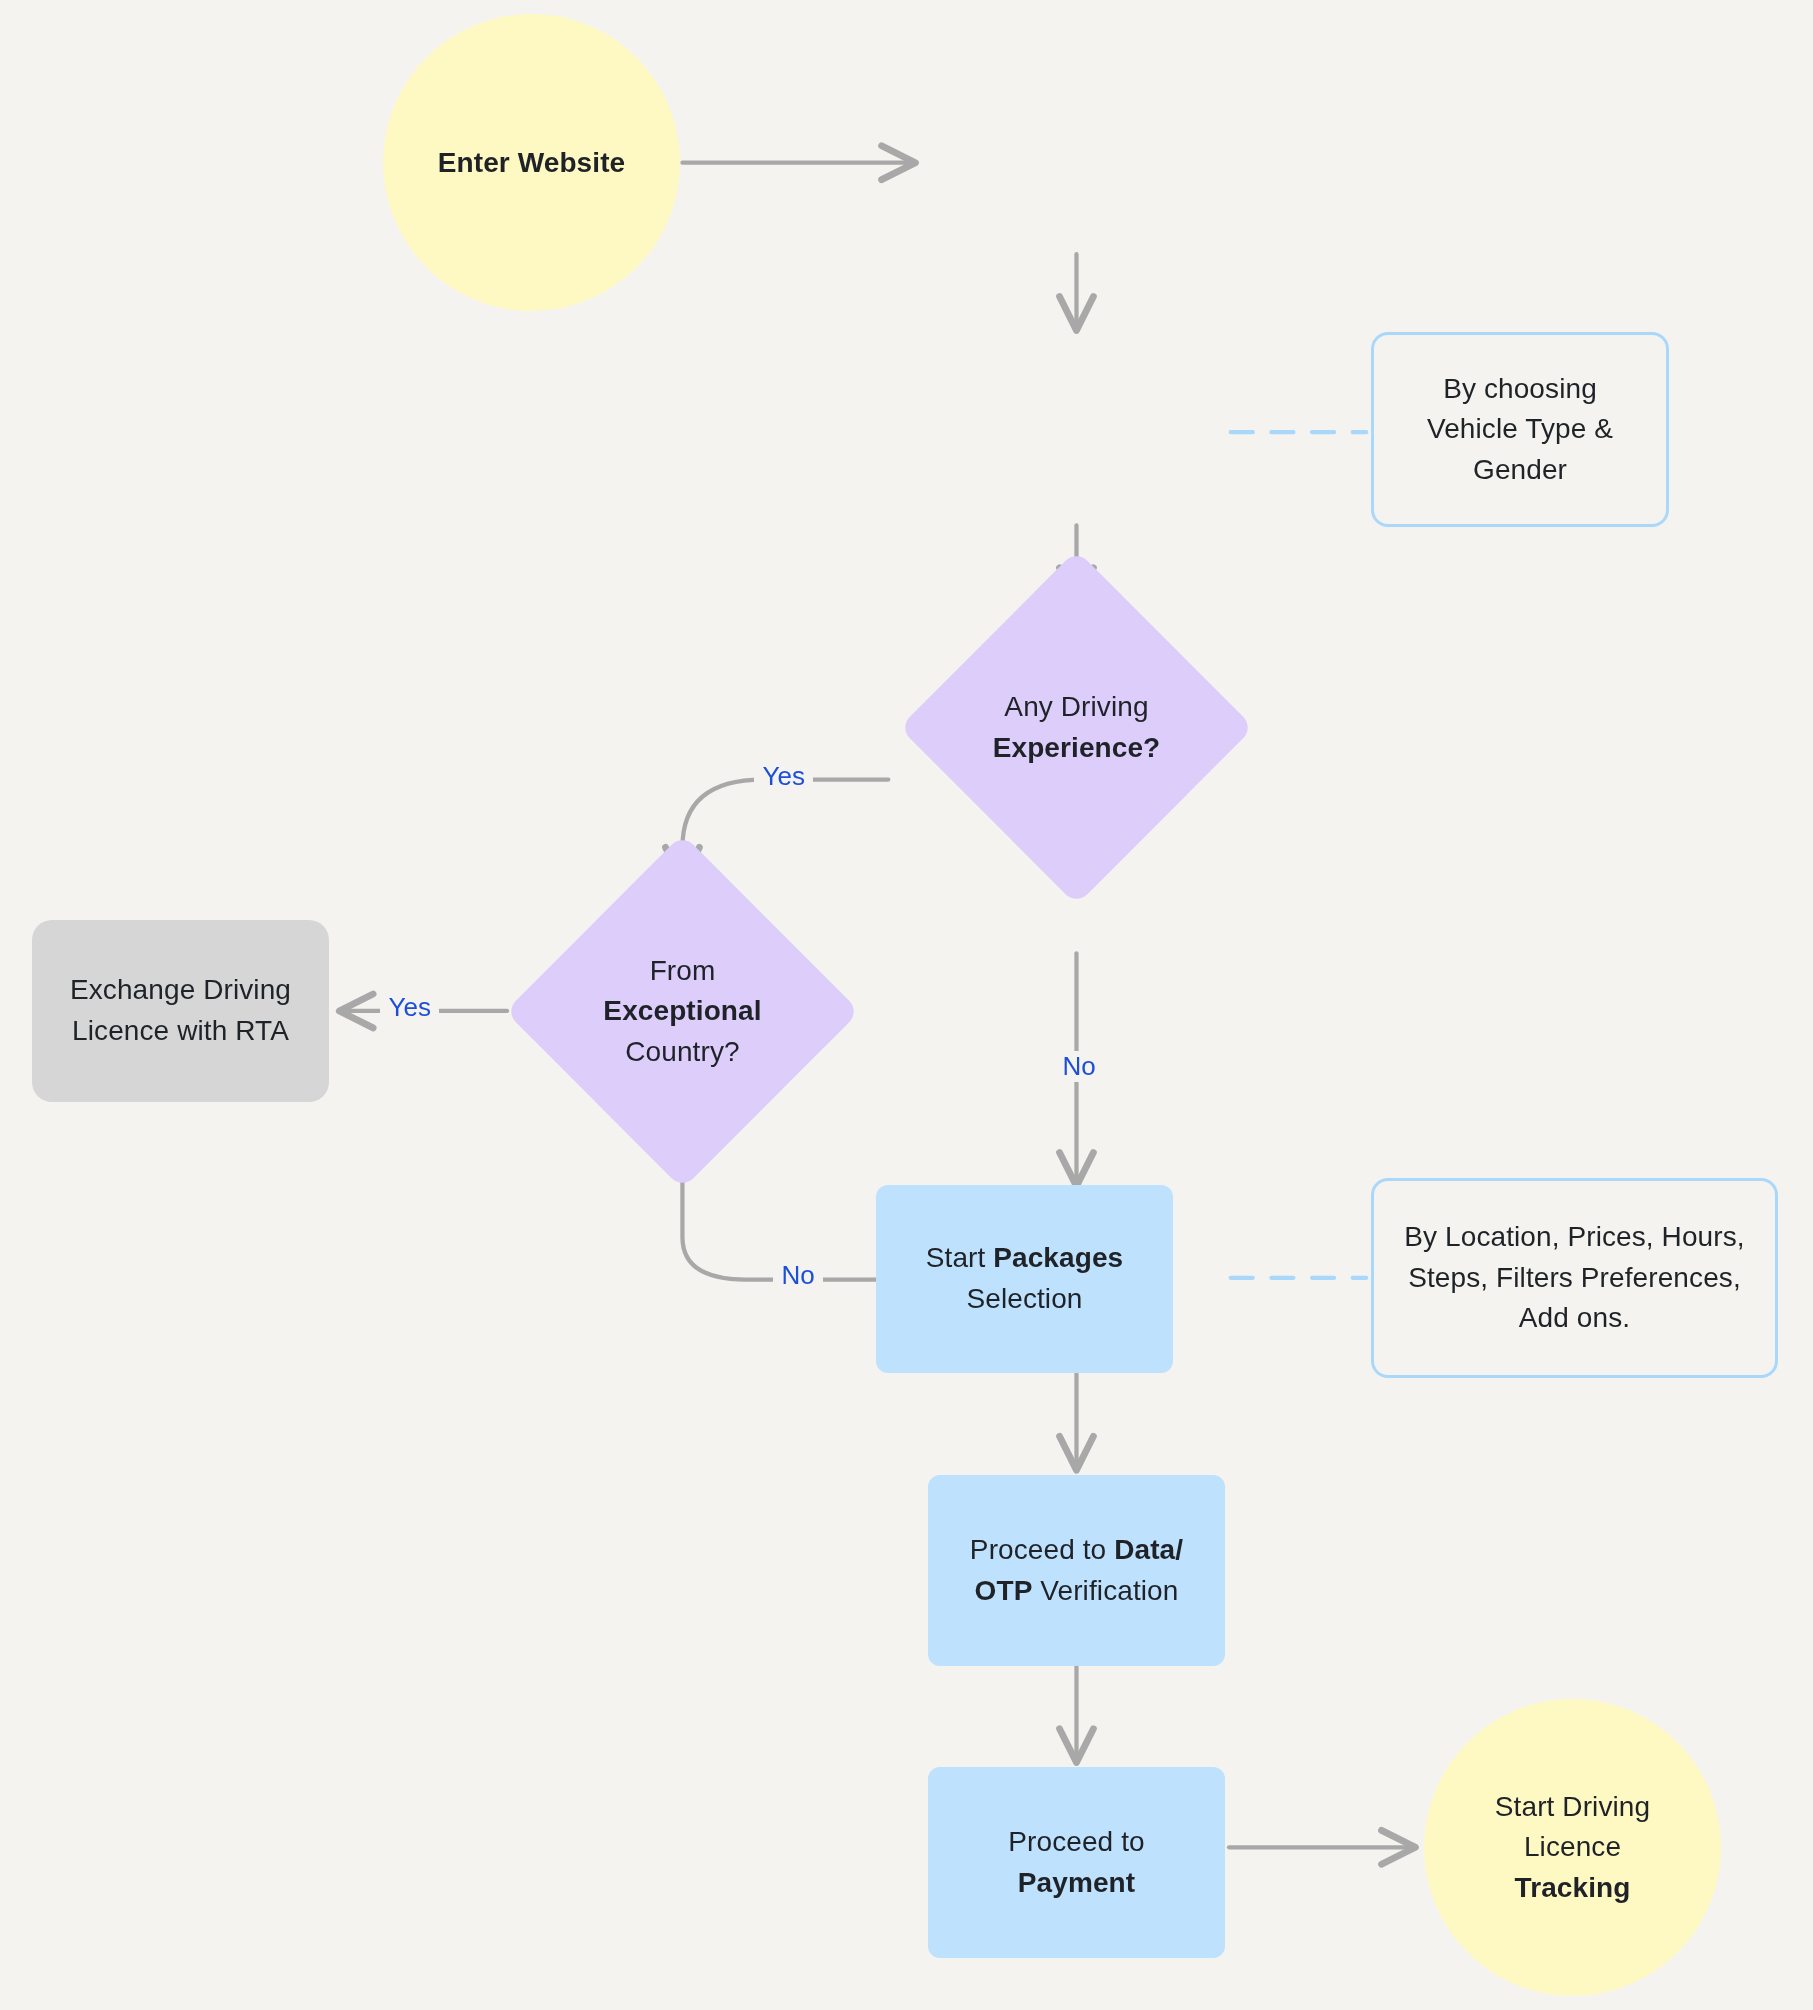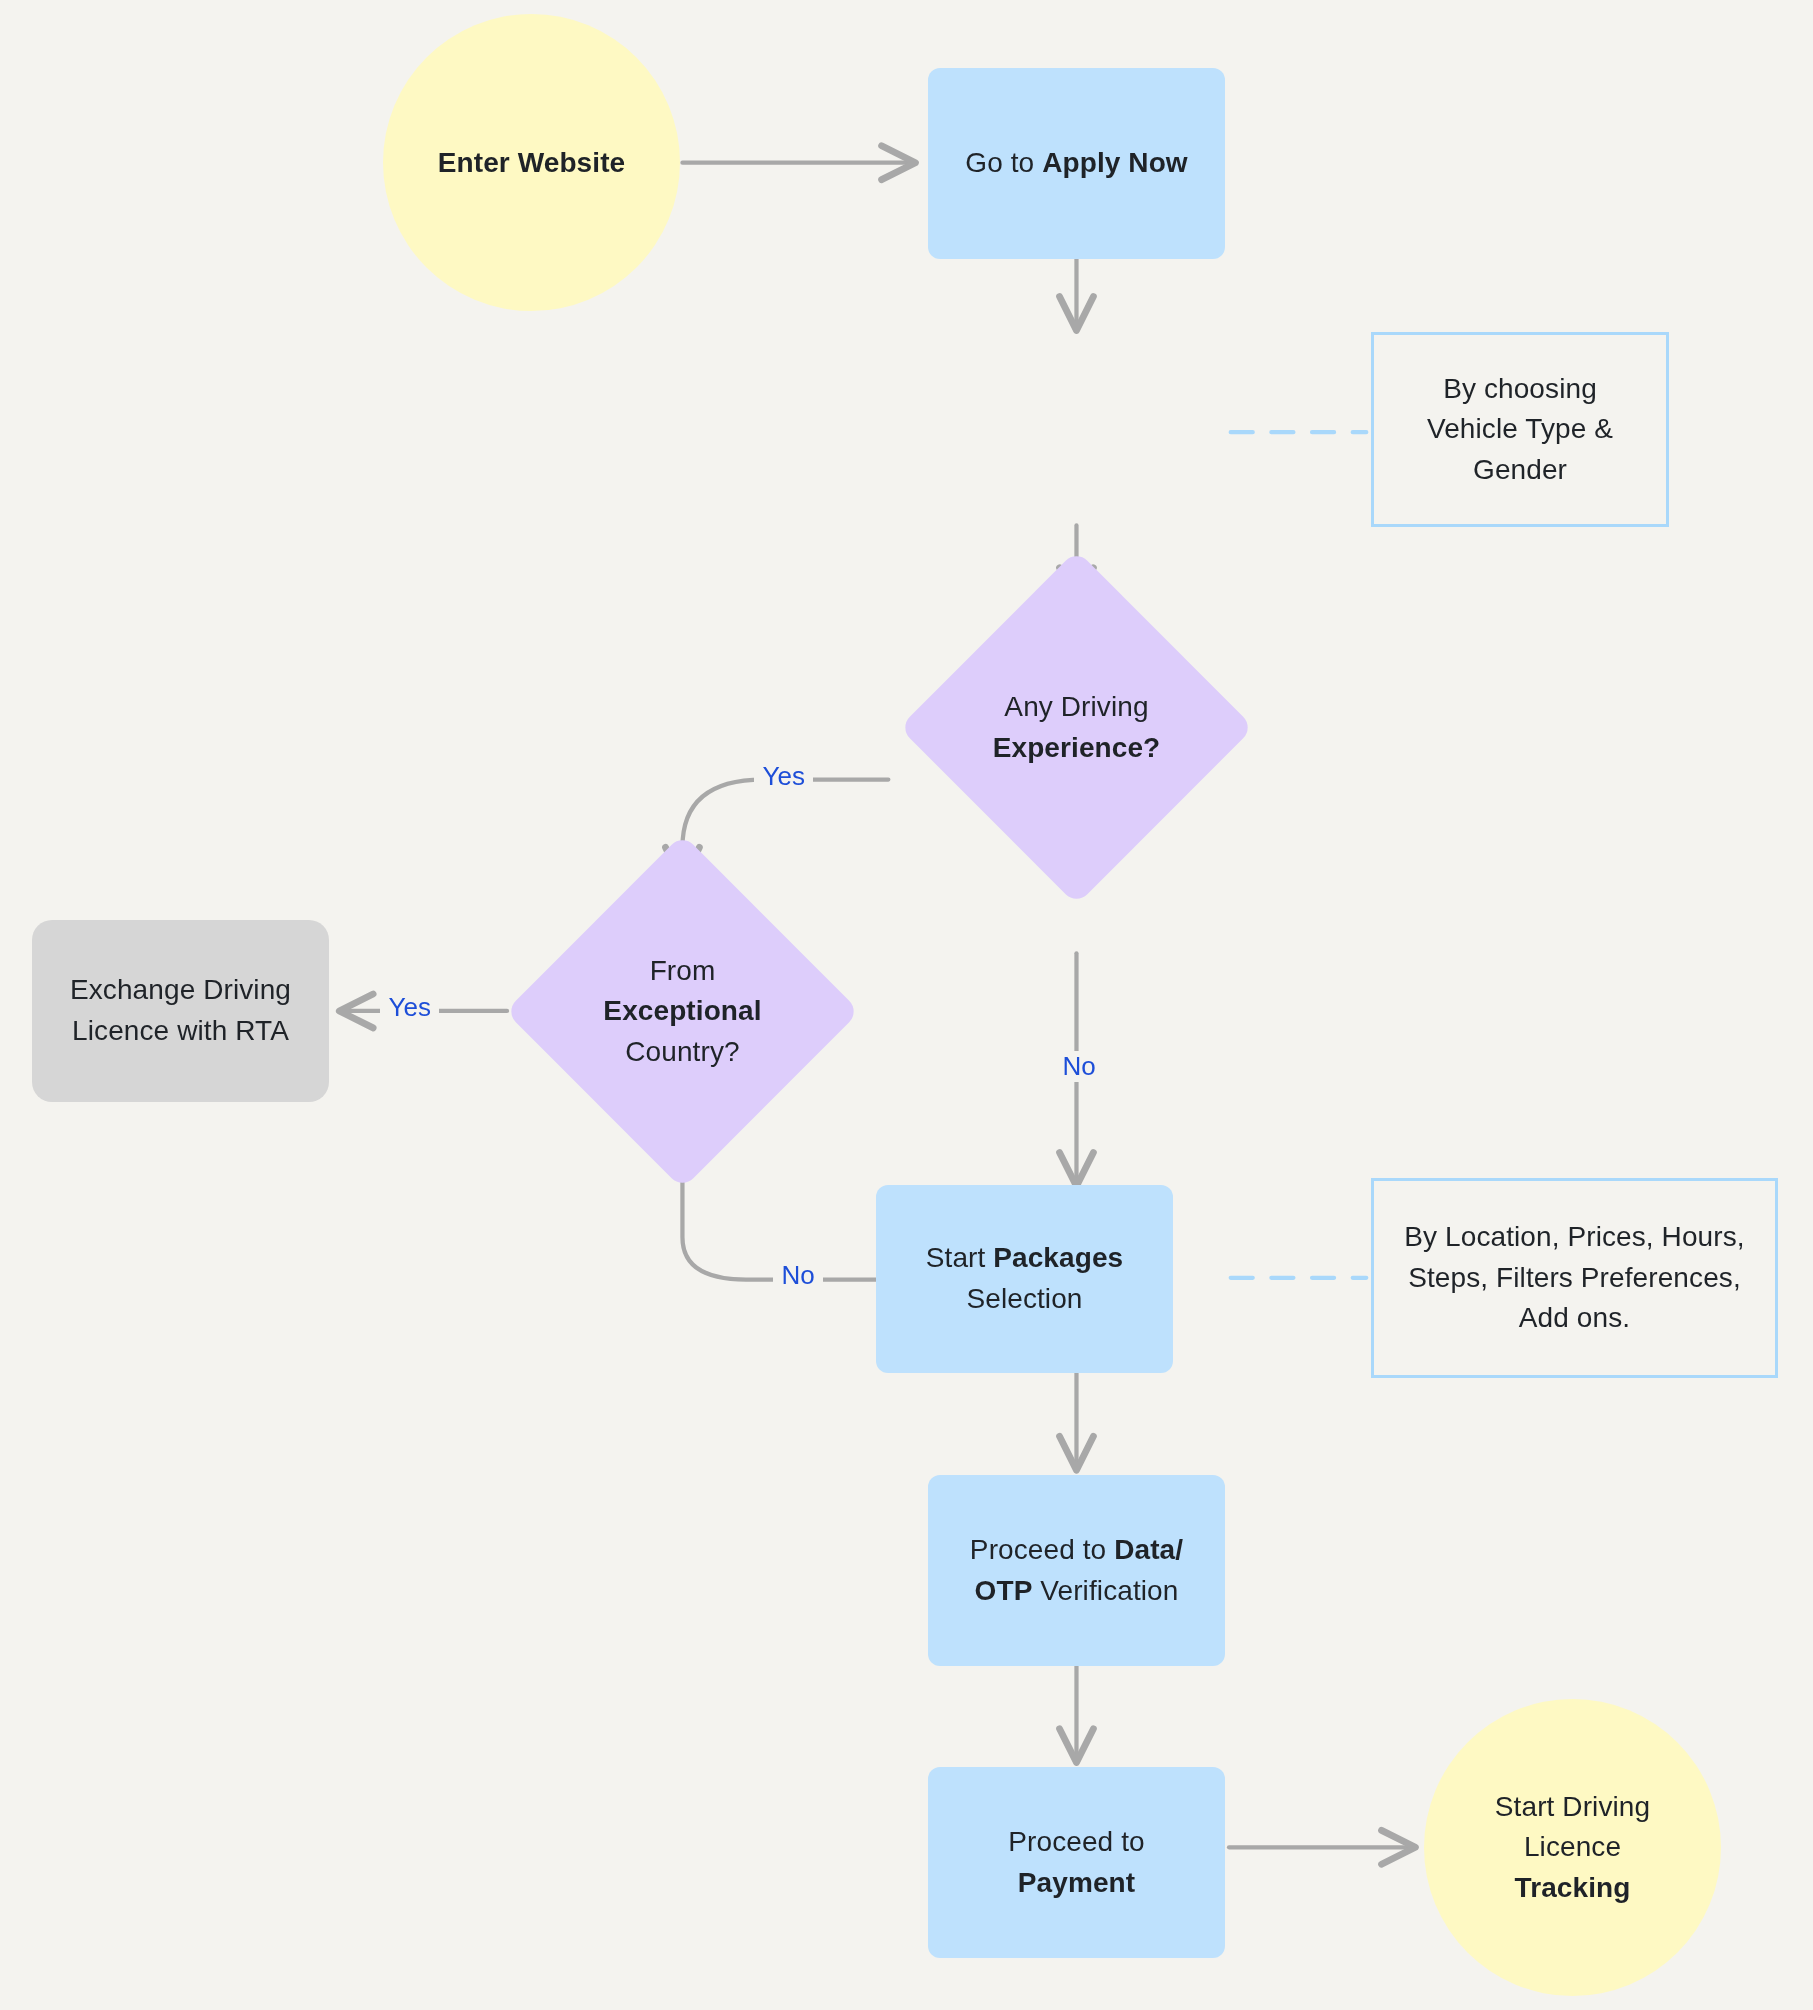--- a/index.html
+++ b/index.html
@@ -21,21 +21,21 @@
   .terminator{border-radius:50%;background:#fef9c3;}
   .terminator .txt{font-size:28px;}
 
   
   .process{background:#bee1fd;border-radius:12px;}
 
   
   .gray{background:#d6d6d6;border-radius:20px;}
 
   
-  .note{background:#f4f3ef;border:3.4px solid #a9d8fb;border-radius:0;}
+  .note{background:#f4f3ef;border:3.4px solid #a9d8fb;border-radius:17px;}
 
   
   .decision{background:transparent;}
   .decision .dmd{position:absolute;left:0;top:0;width:100%;height:100%;background:#ddcdfb;
     transform:rotate(45deg) ;border-radius:15.3px;}
   .decision .dwrap{position:absolute;left:0;top:0;width:100%;height:100%;
     display:flex;align-items:center;justify-content:center;}
   .decision .txt{position:relative;z-index:2;}
 
   .edge-label{position:absolute;font-size:26px;color:#1d4ed8;background:#f4f3ef;
@@ -77,23 +77,20 @@
     <g fill="none" stroke="#a9d8fb" stroke-width="5" stroke-linecap="round" stroke-dasharray="26 22">
       <path d="M1452,510 L1612,510"></path>
       <path d="M1452,1508 L1612,1508"></path>
     </g>
   </svg>
 
   <div class="node terminator" style="left:383px;top:14.4px;width:297px;height:297px;">
     <div class="txt"><b>Enter Website</b></div>
   </div>
 
-  <div class="node process" style="left:928px;top:68px;width:297px;height:191px;">
-    <div class="txt">Go to <b>Apply Now</b></div>
-  </div>
 
 
   <div class="node note" style="left:1371px;top:332px;width:298px;height:195px;">
     <div class="txt">By choosing<br>Vehicle Type &amp;<br>Gender</div>
   </div>
 
   <div class="node decision" style="left:951px;top:602px;width:251px;height:251px;">
     <div class="dmd"></div>
     <div class="dwrap">
       <div class="txt" style="width:280px;">Any Driving<br><b>Experience?</b></div>

